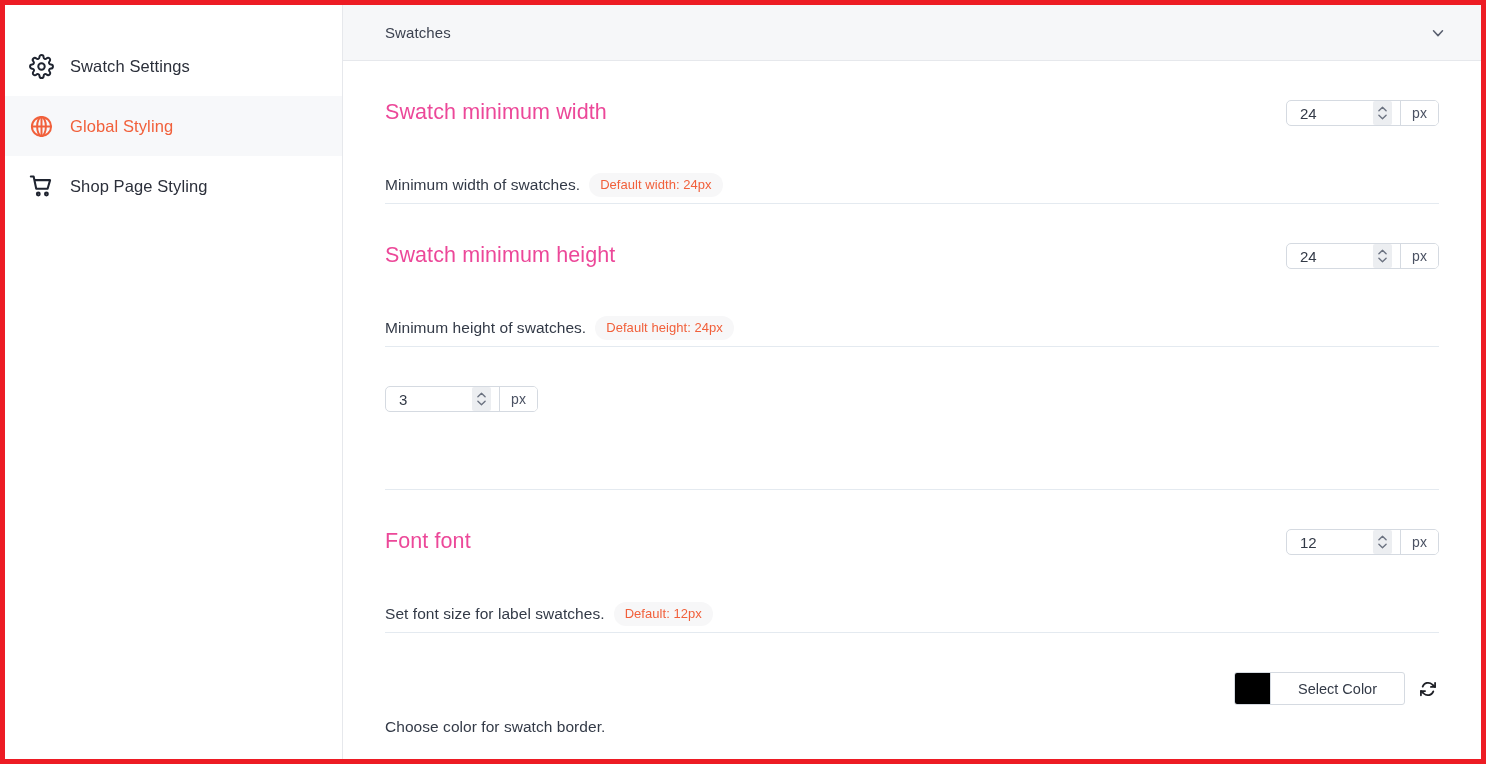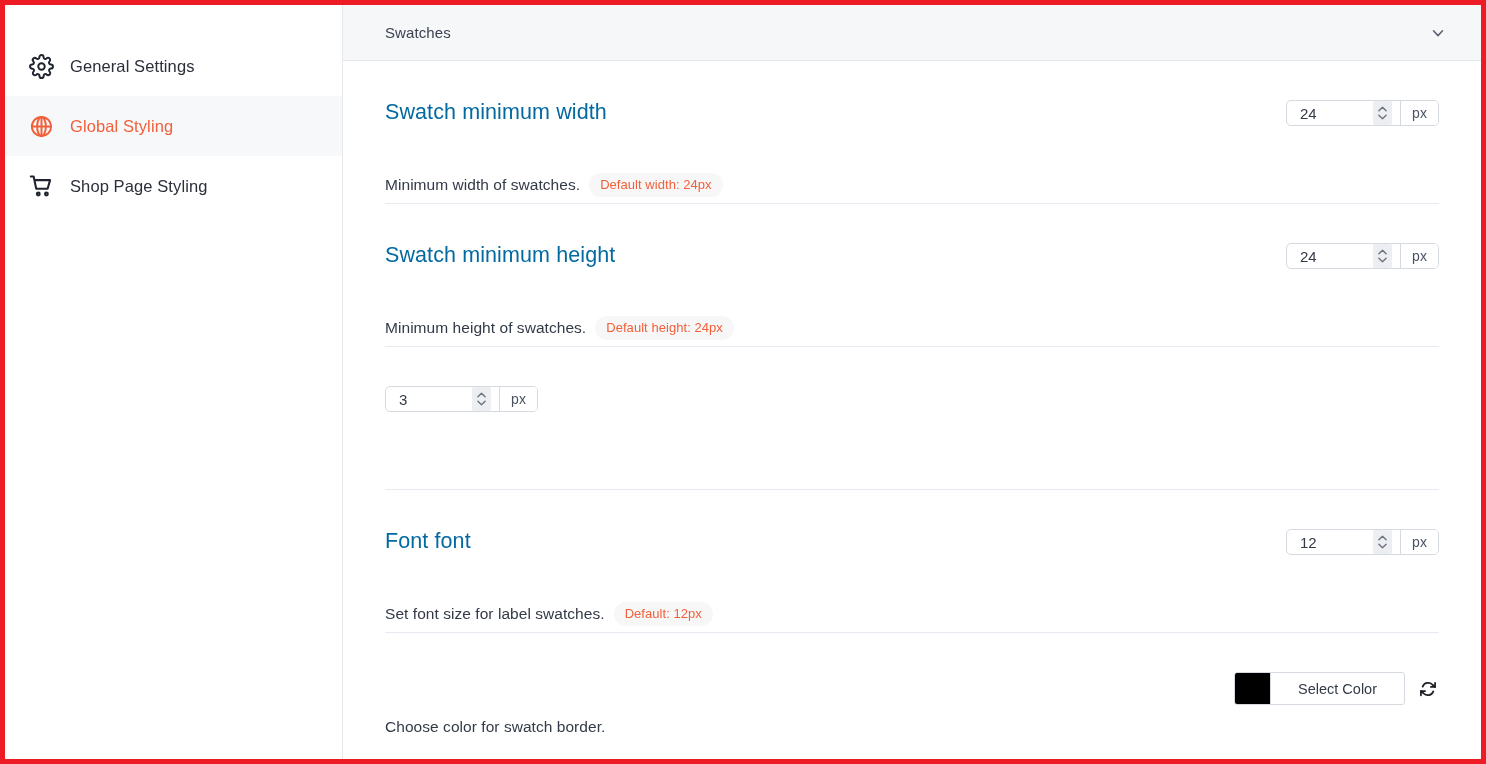--- a/index.html
+++ b/index.html
@@ -110,21 +110,21 @@
     min-height: 143px;
     padding-top: 36px;
   }
   .setting-row:last-child { border-bottom: none; }
 
   .setting-left { max-width: 780px; padding-top: 2px; }
 
   .setting-title {
     font-size: 21.5px;
     font-weight: 400;
-    color: #0369a1;
+    color: #ec4899;
     letter-spacing: .1px;
     line-height: 1.25;
     margin-bottom: 14px;
   }
 
   .setting-desc-line {
     display: flex;
     align-items: center;
     flex-wrap: wrap;
     gap: 9px;
@@ -259,21 +259,21 @@
 
   <nav class="sidebar">
 
     <div class="nav-item">
       <span class="nav-icon">
         <svg width="25" height="25" viewBox="0 0 24 24" fill="none" stroke="#1f2430" stroke-width="1.9" stroke-linecap="round" stroke-linejoin="round">
           <circle cx="12" cy="12" r="3.1"></circle>
           <path d="M19.4 15a1.65 1.65 0 0 0 .33 1.82l.06.06a2 2 0 1 1-2.83 2.83l-.06-.06a1.65 1.65 0 0 0-1.82-.33 1.65 1.65 0 0 0-1 1.51V21a2 2 0 1 1-4 0v-.09A1.65 1.65 0 0 0 9 19.4a1.65 1.65 0 0 0-1.82.33l-.06.06a2 2 0 1 1-2.83-2.83l.06-.06a1.65 1.65 0 0 0 .33-1.82 1.65 1.65 0 0 0-1.51-1H3a2 2 0 1 1 0-4h.09A1.65 1.65 0 0 0 4.6 9a1.65 1.65 0 0 0-.33-1.82l-.06-.06a2 2 0 1 1 2.83-2.83l.06.06a1.65 1.65 0 0 0 1.82.33H9a1.65 1.65 0 0 0 1-1.51V3a2 2 0 1 1 4 0v.09a1.65 1.65 0 0 0 1 1.51 1.65 1.65 0 0 0 1.82-.33l.06-.06a2 2 0 1 1 2.83 2.83l-.06.06a1.65 1.65 0 0 0-.33 1.82V9a1.65 1.65 0 0 0 1.51 1H21a2 2 0 1 1 0 4h-.09a1.65 1.65 0 0 0-1.51 1z"></path>
         </svg>
       </span>
-      <span>General Settings</span>
+      <span>Swatch Settings</span>
     </div>
 
     <div class="nav-item active">
       <span class="nav-icon">
         <svg width="25" height="25" viewBox="0 0 24 24" fill="none" stroke="#f1603b" stroke-width="1.9" stroke-linecap="round" stroke-linejoin="round">
           <circle cx="12" cy="12" r="9.2"></circle>
           <line x1="2.8" y1="12" x2="21.2" y2="12"></line>
           <line x1="12" y1="2.8" x2="12" y2="21.2"></line>
           <ellipse cx="12" cy="12" rx="4.2" ry="9.2"></ellipse>
         </svg>

